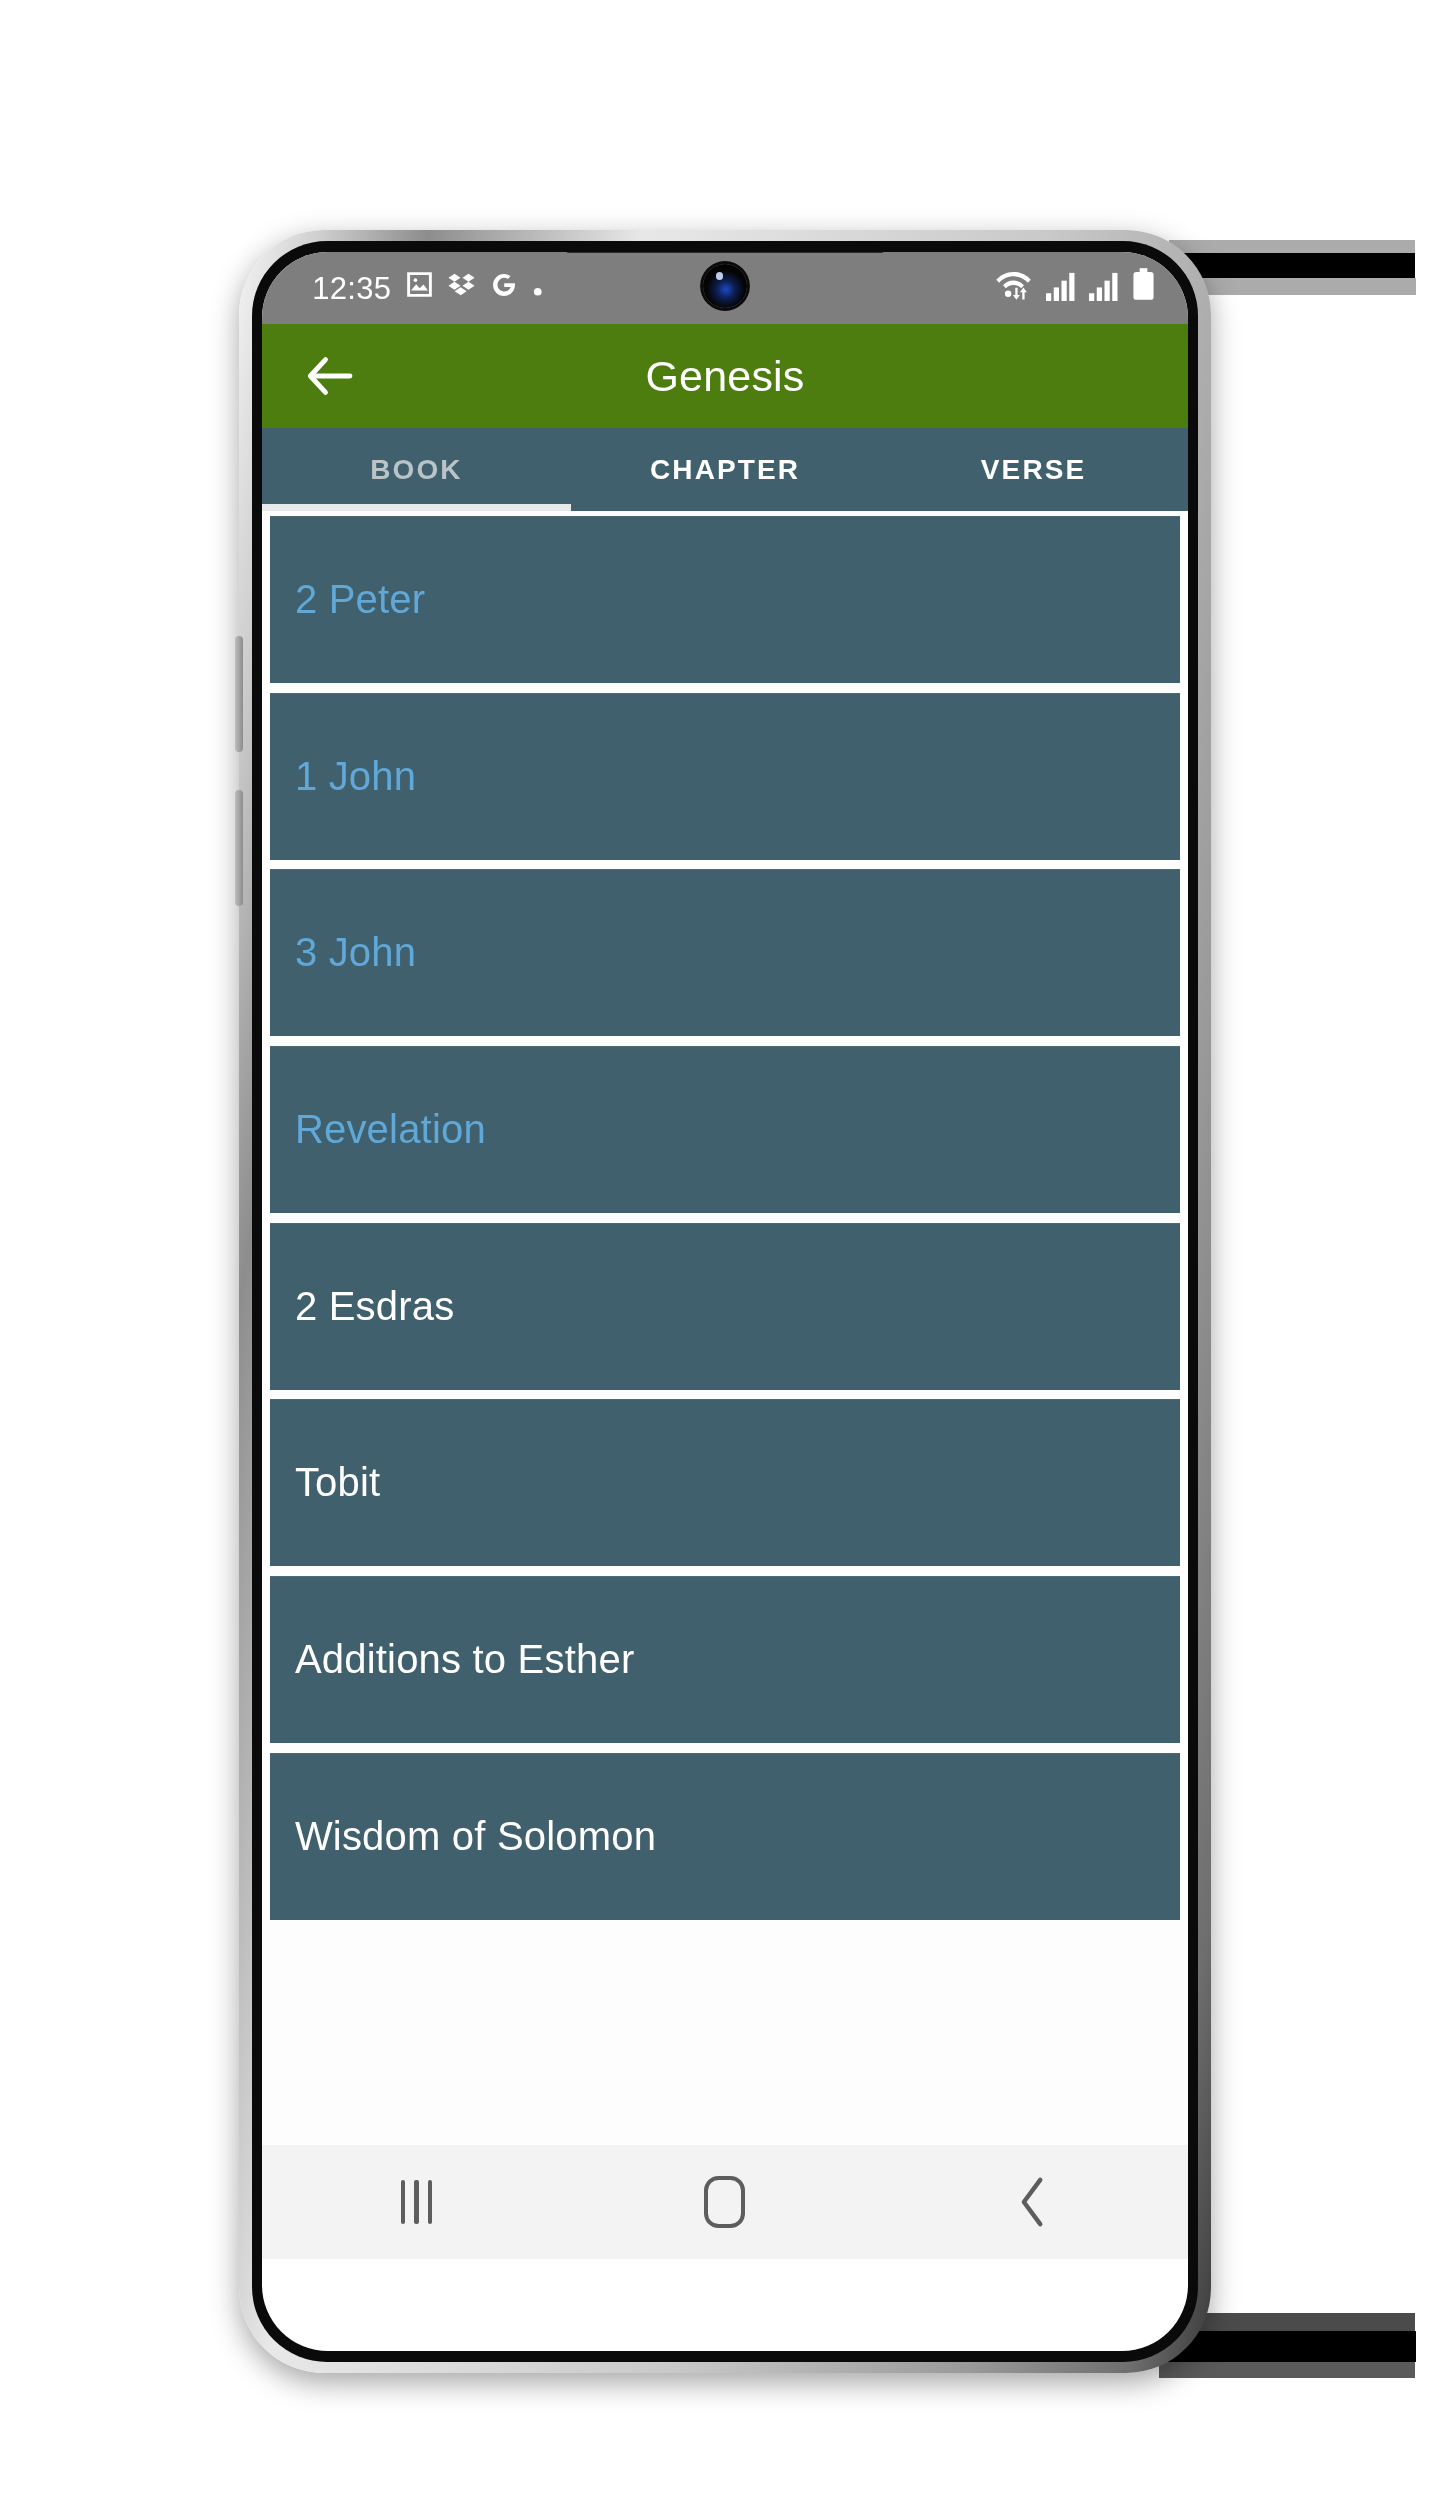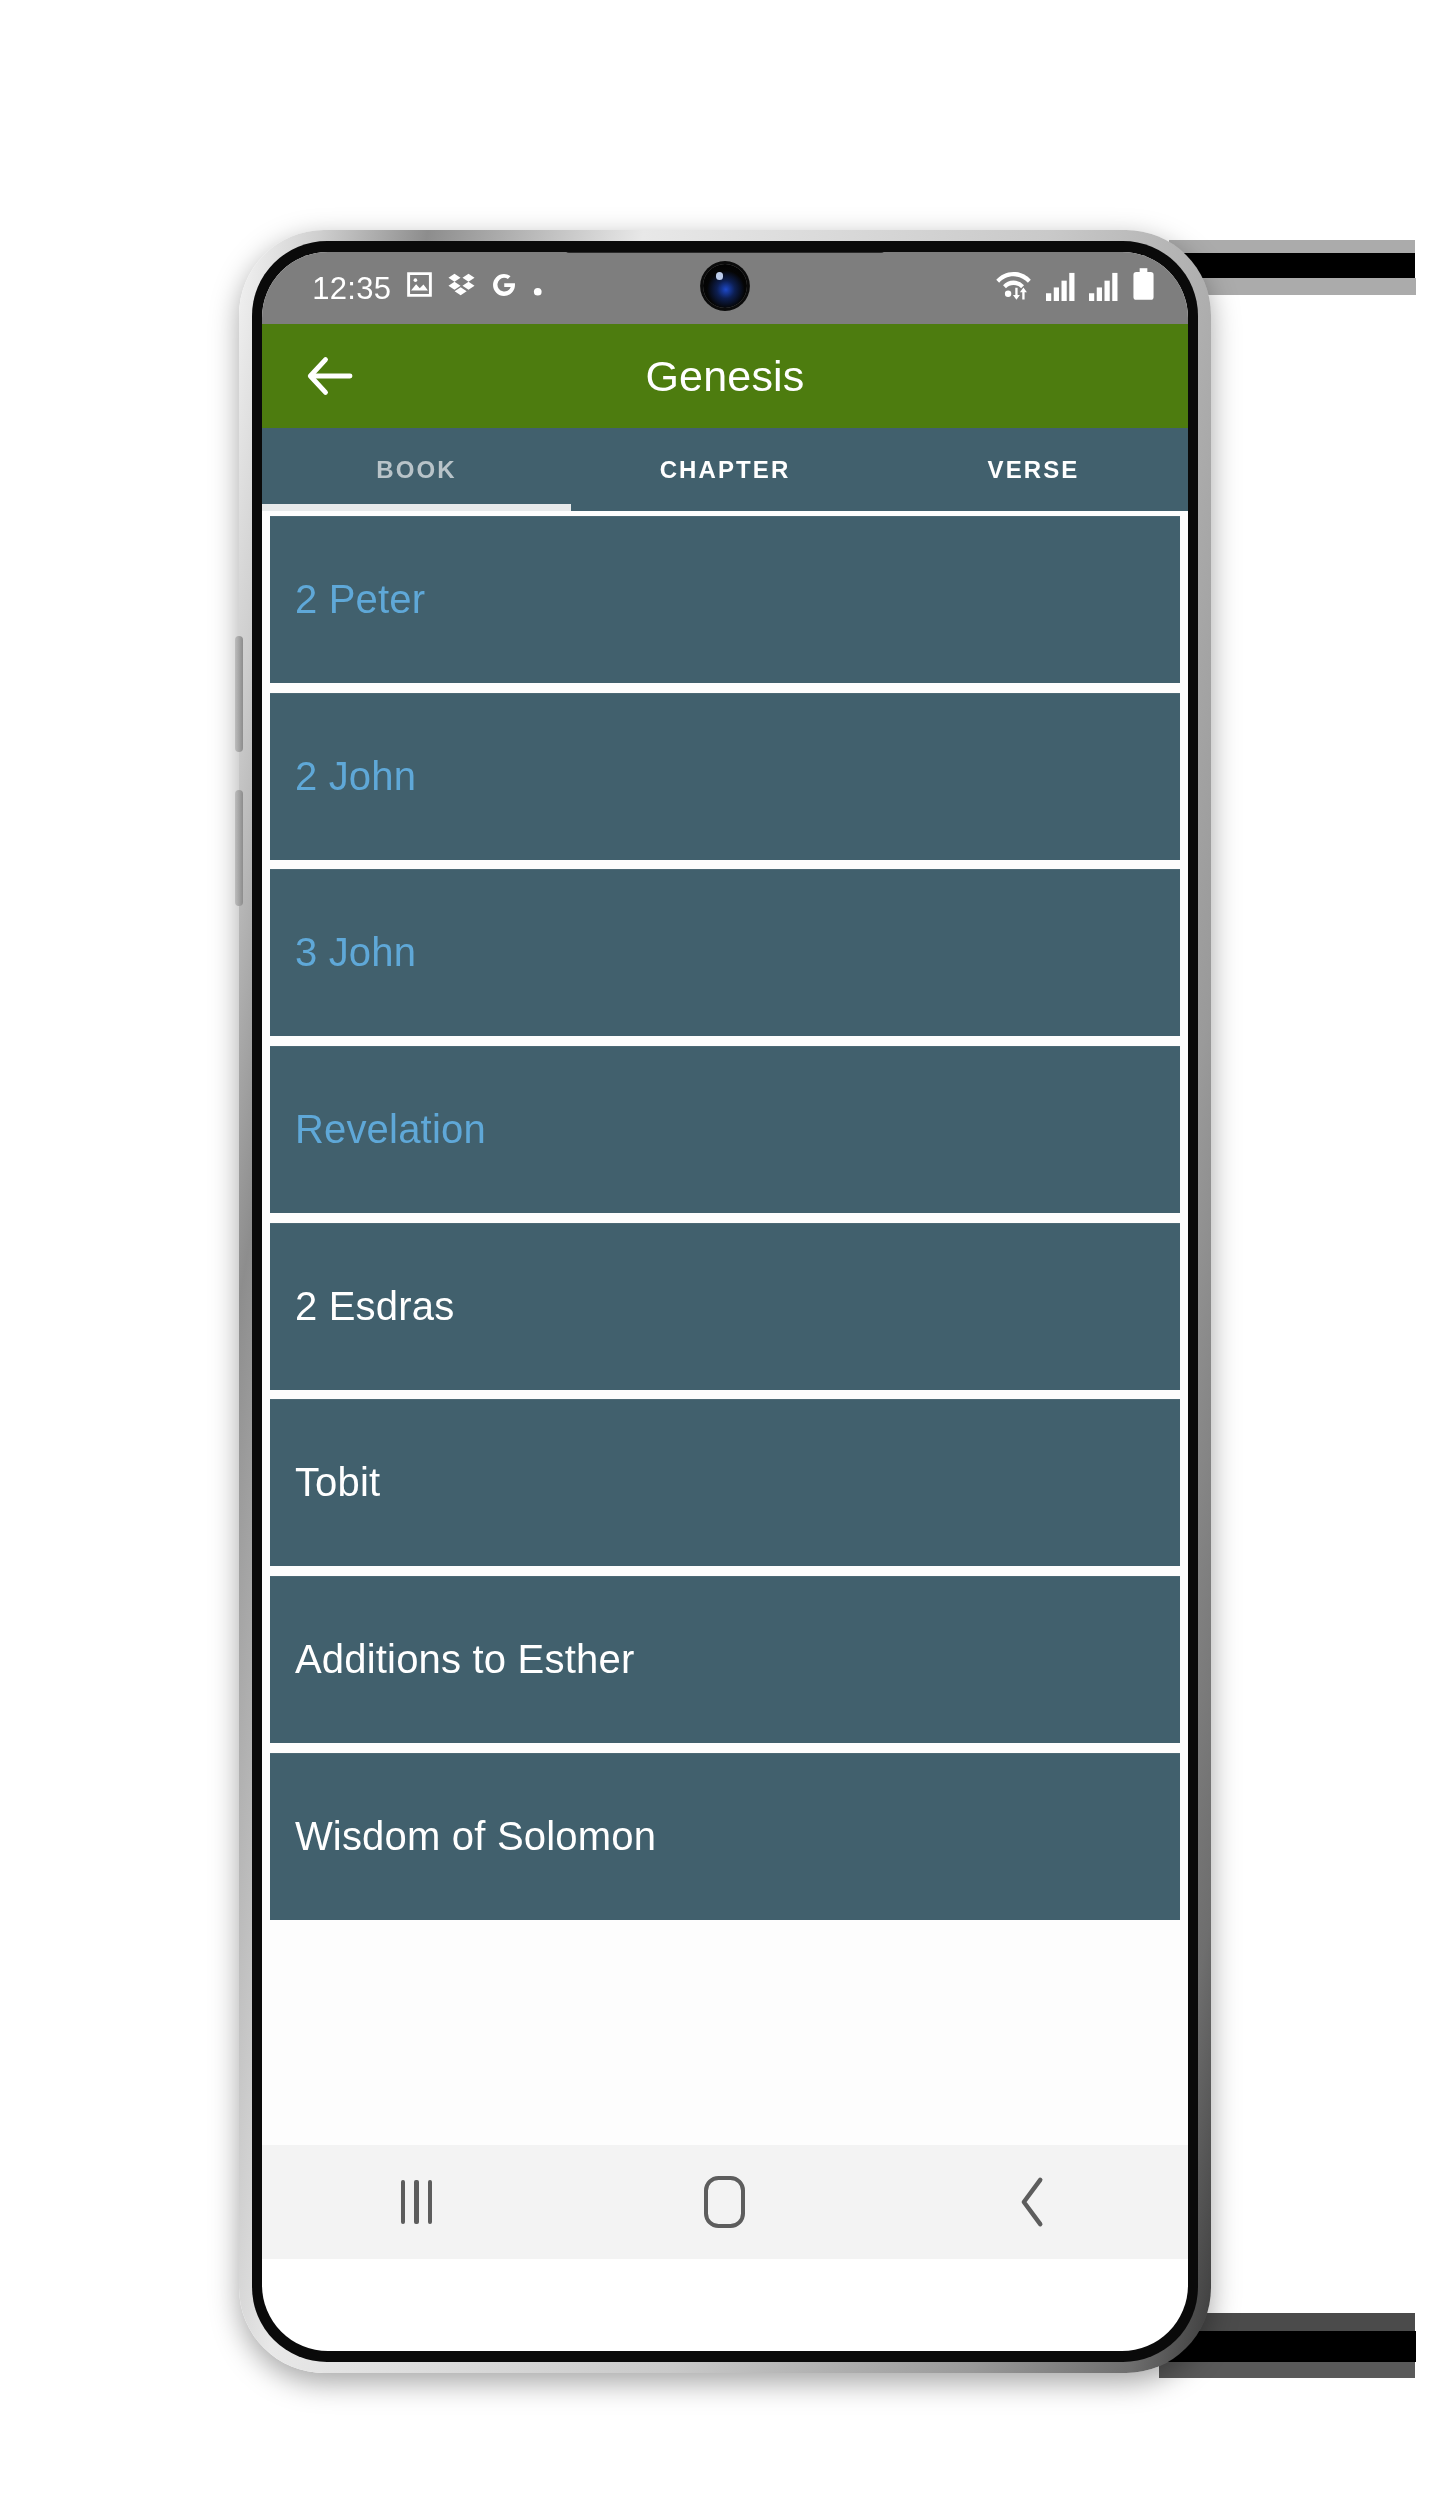--- a/index.html
+++ b/index.html
@@ -98,21 +98,21 @@
     pointer-events:none;
   }
 
   
   .tabs {
     position:relative; height:83px; background:#41606d;
     display:flex; align-items:center;
   }
   .tab {
     flex:1; text-align:center; color:#ffffff;
-    font-size:24px; font-weight:700; letter-spacing:2.1px;
+    font-size:28px; font-weight:700; letter-spacing:2.1px;
     cursor:pointer; user-select:none;
   }
   .tab.active { color:#b9c4c9; }
   .tab-indicator {
     position:absolute; bottom:0; height:6.8px; background:#e7eaeb;
     left:0; width:33.333%;
   }
 
   
   .list {
@@ -255,21 +255,21 @@
           <div class="tab">CHAPTER</div>
           <div class="tab">VERSE</div>
           <div class="tab-indicator"></div>
         </div>
 
         <div class="list">
           <div class="row">
             <span class="row-label linked">2 Peter</span>
           </div>
           <div class="row">
-            <span class="row-label linked">2 John</span>
+            <span class="row-label linked">1 John</span>
           </div>
           <div class="row">
             <span class="row-label linked">3 John</span>
           </div>
           <div class="row">
             <span class="row-label linked">Revelation</span>
           </div>
           <div class="row">
             <span class="row-label">2 Esdras</span>
           </div>

